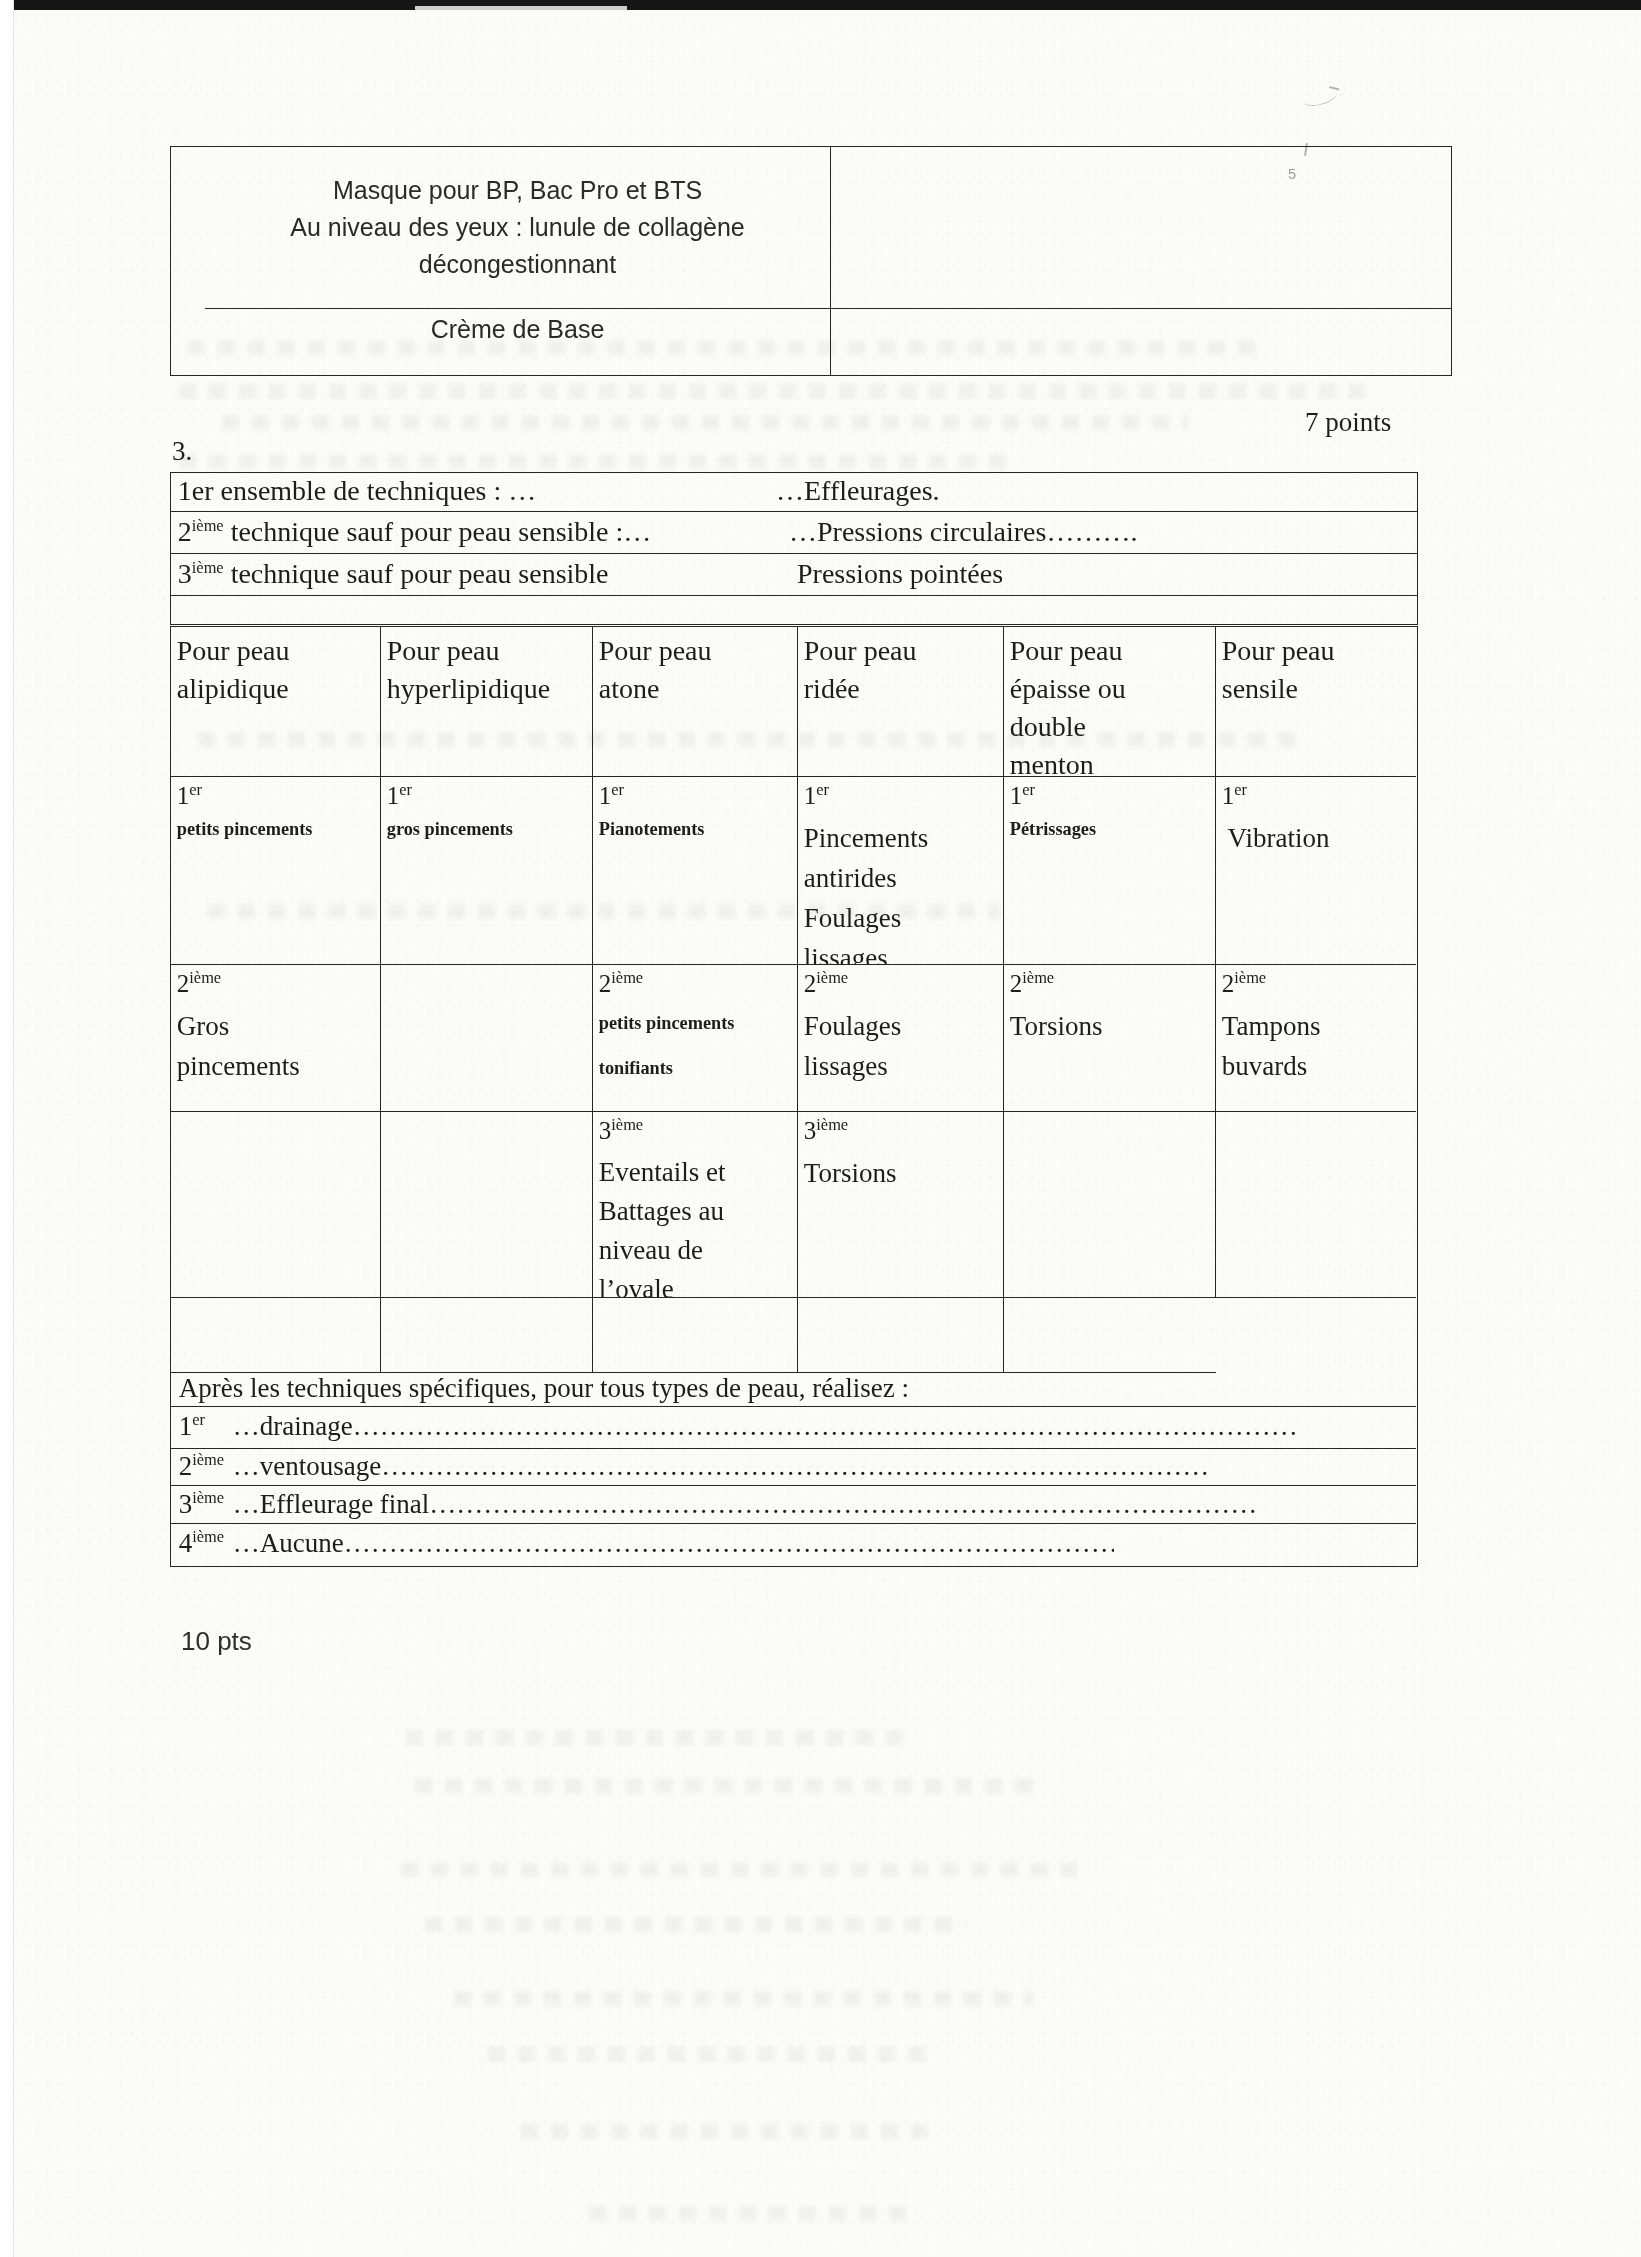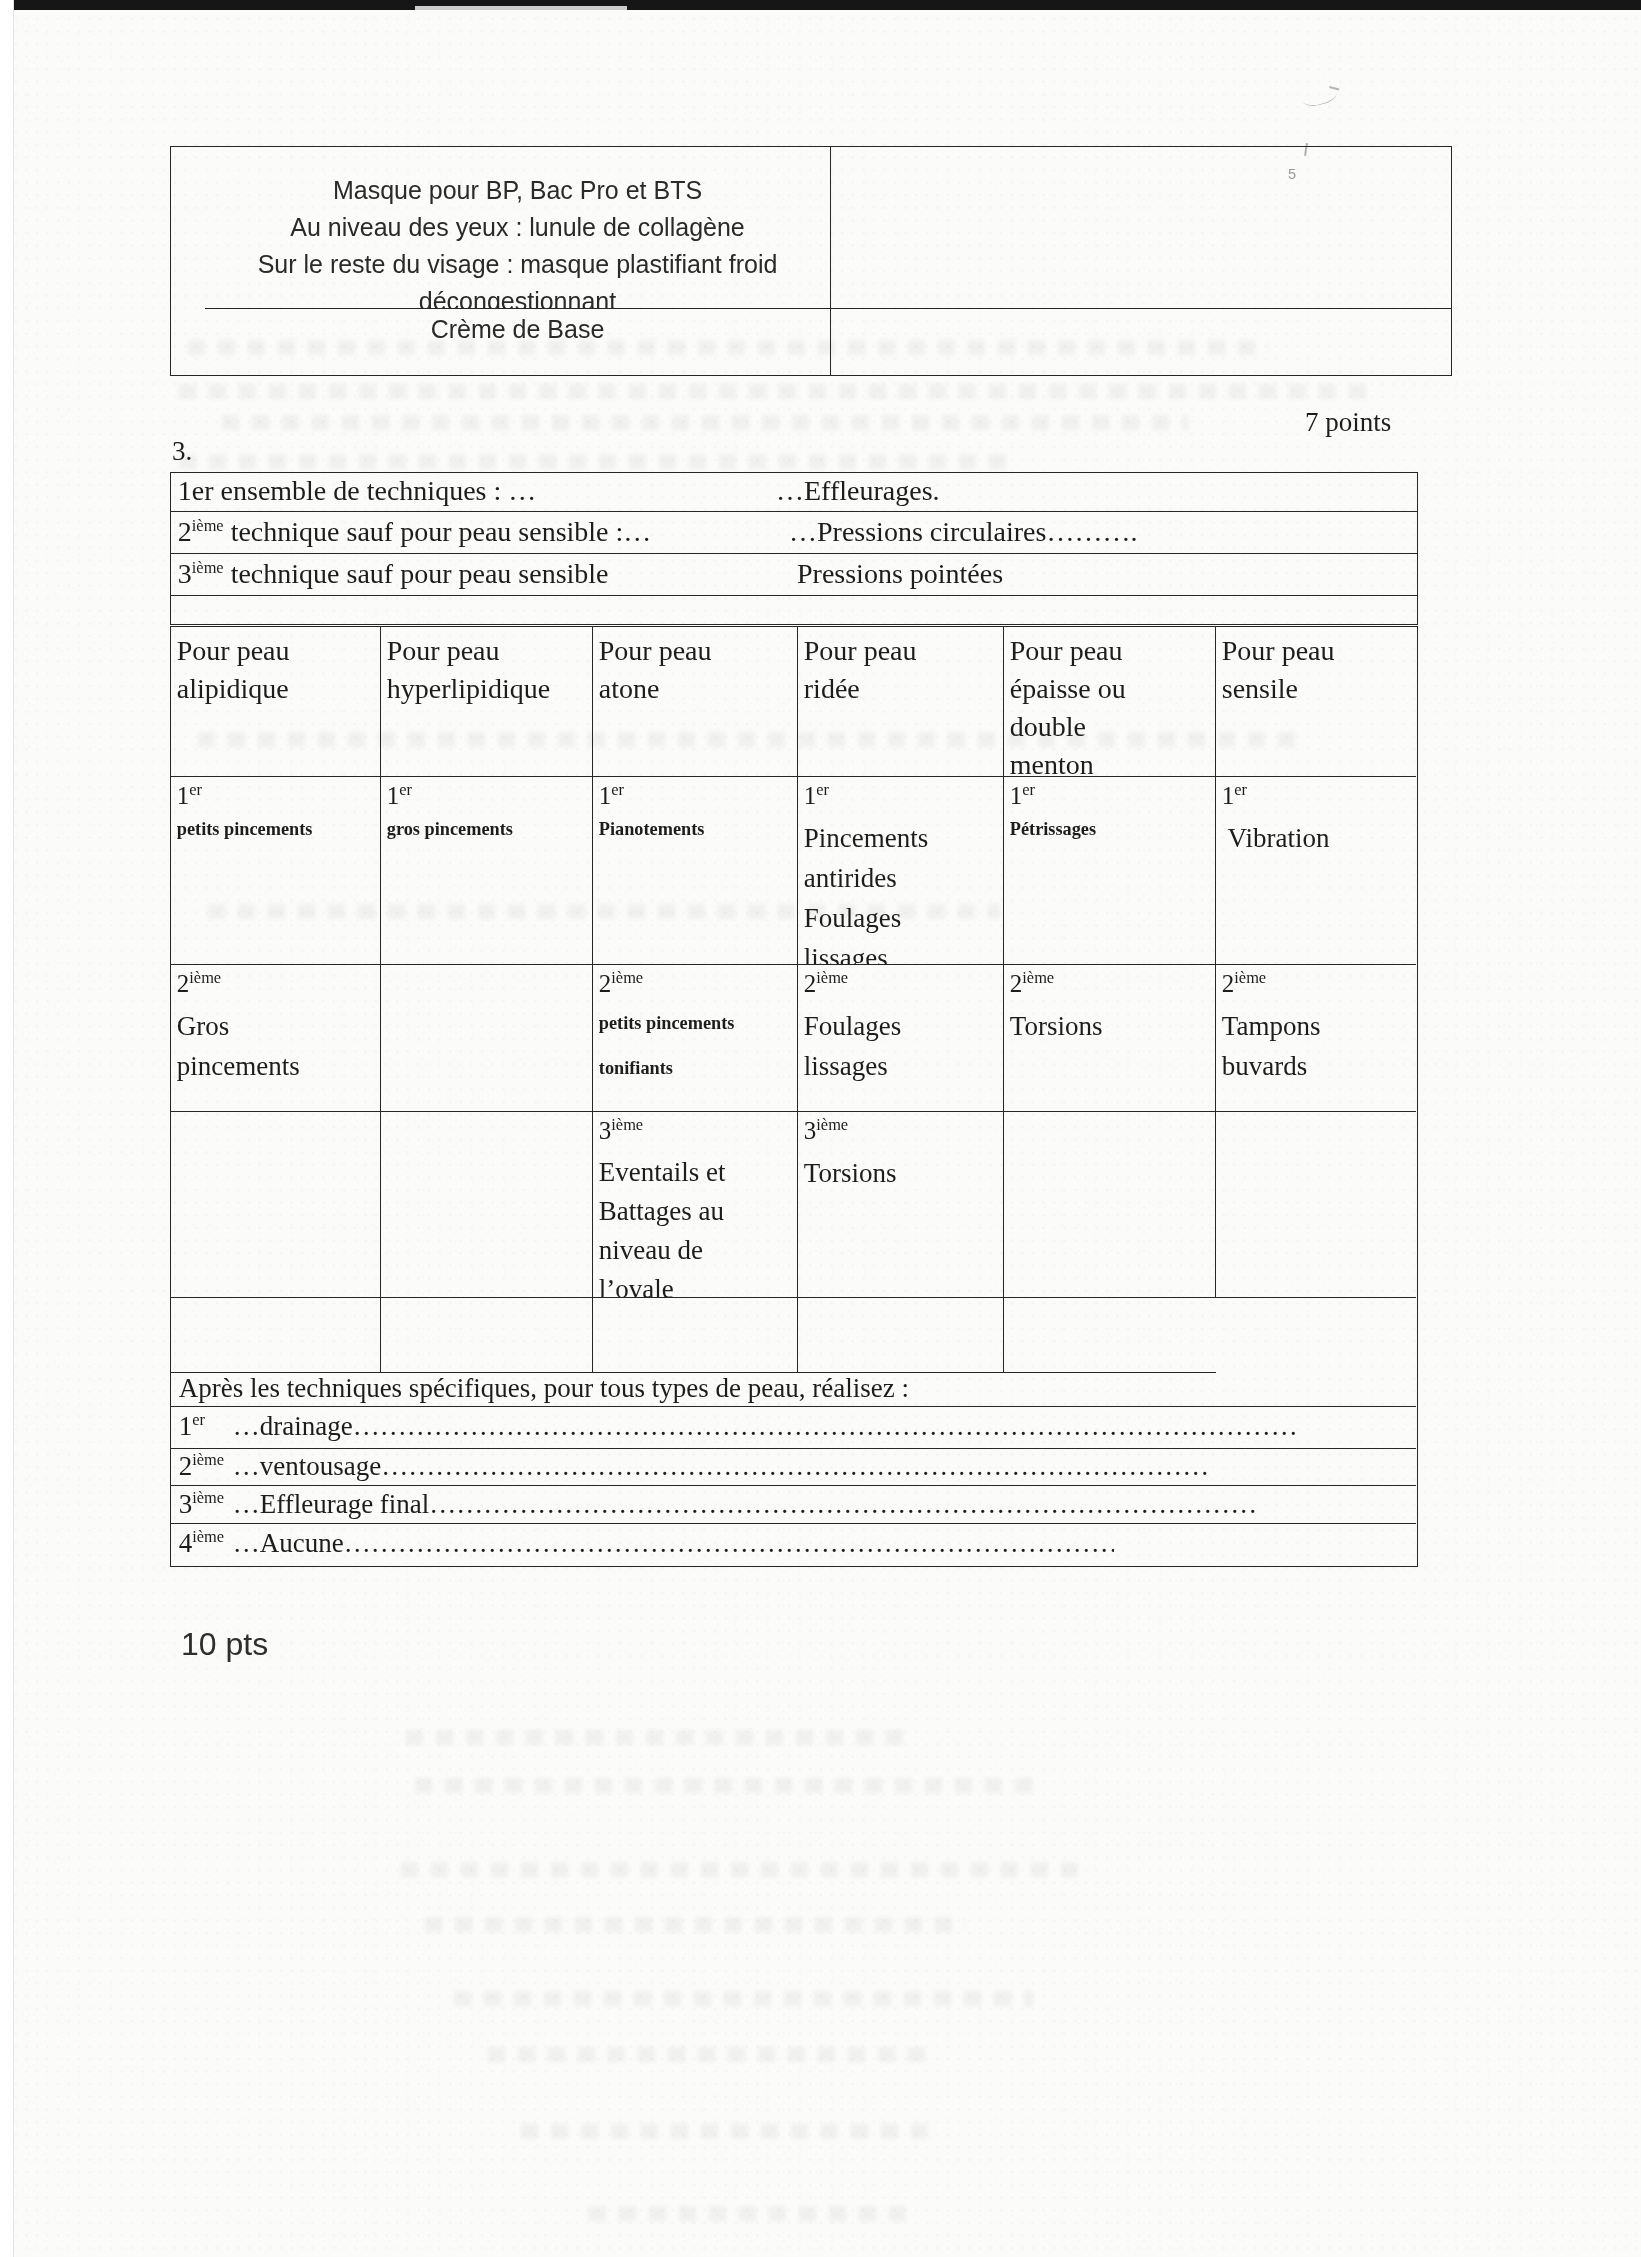--- a/index.html
+++ b/index.html
@@ -28,21 +28,21 @@
   
   .squiggle{position:absolute;left:1302px;top:89px;width:35px;height:15.4px;
     border-bottom:1.9px solid #a9a9a5;border-radius:60%;transform:rotate(-14deg);opacity:.75;}
   .squiggle:after{content:"";position:absolute;right:-3.9px;top:1.9px;width:9.7px;height:1.9px;background:#9d9d99;transform:rotate(28deg);}
   .tick{position:absolute;left:1305px;top:143px;width:1.9px;height:12.6px;background:#b0b0ac;transform:rotate(8deg);}
   .mark5{position:absolute;left:1288px;top:166px;font-size:14.5px;color:#9b9b97;font-family:"Liberation Sans",sans-serif;}
 
   
   .seven-points{position:absolute;left:1305px;top:407px;font-size:27px;}
   .q3{position:absolute;left:172px;top:436px;font-size:27px;}
-  .ten-pts{position:absolute;left:181px;top:1626px;font-size:32px;font-family:"Liberation Sans","DejaVu Sans",sans-serif;color:#2e2e2e;}
+  .ten-pts{position:absolute;left:181px;top:1626px;font-size:26px;font-family:"Liberation Sans","DejaVu Sans",sans-serif;color:#2e2e2e;}
 
   
   .product-table{
     position:absolute;left:170px;top:146px;width:1246px;
     border:1.9px solid #262626;display:grid;
     grid-template-columns:626px 620px;grid-template-rows:162px 66px;
     background:transparent;
     font-family:"Liberation Sans","DejaVu Sans",sans-serif;
     font-size:25px;color:#2a2a2a;padding-left:34px;
   }
@@ -126,21 +126,20 @@
   <div class="ghost" style="left:589px;top:2206px;width:319px;"></div>
 
   <div class="squiggle"></div>
   <div class="tick"></div>
   <div class="mark5">5</div>
 
   <div class="product-table">
     <div class="pt-cell pt-c1 pt-r1 pt-main">
       <div>Masque pour BP, Bac Pro et BTS</div>
       <div>Au niveau des yeux : lunule de collagène</div>
-      <div>Sur le reste du visage : masque plastifiant froid</div>
       <div>décongestionnant</div>
     </div>
     <div class="pt-cell pt-r1"></div>
     <div class="pt-cell pt-c1 pt-base">
       <div>Crème de Base</div>
     </div>
     <div class="pt-cell"></div>
   </div>
 
   <div class="seven-points">7 points</div>

